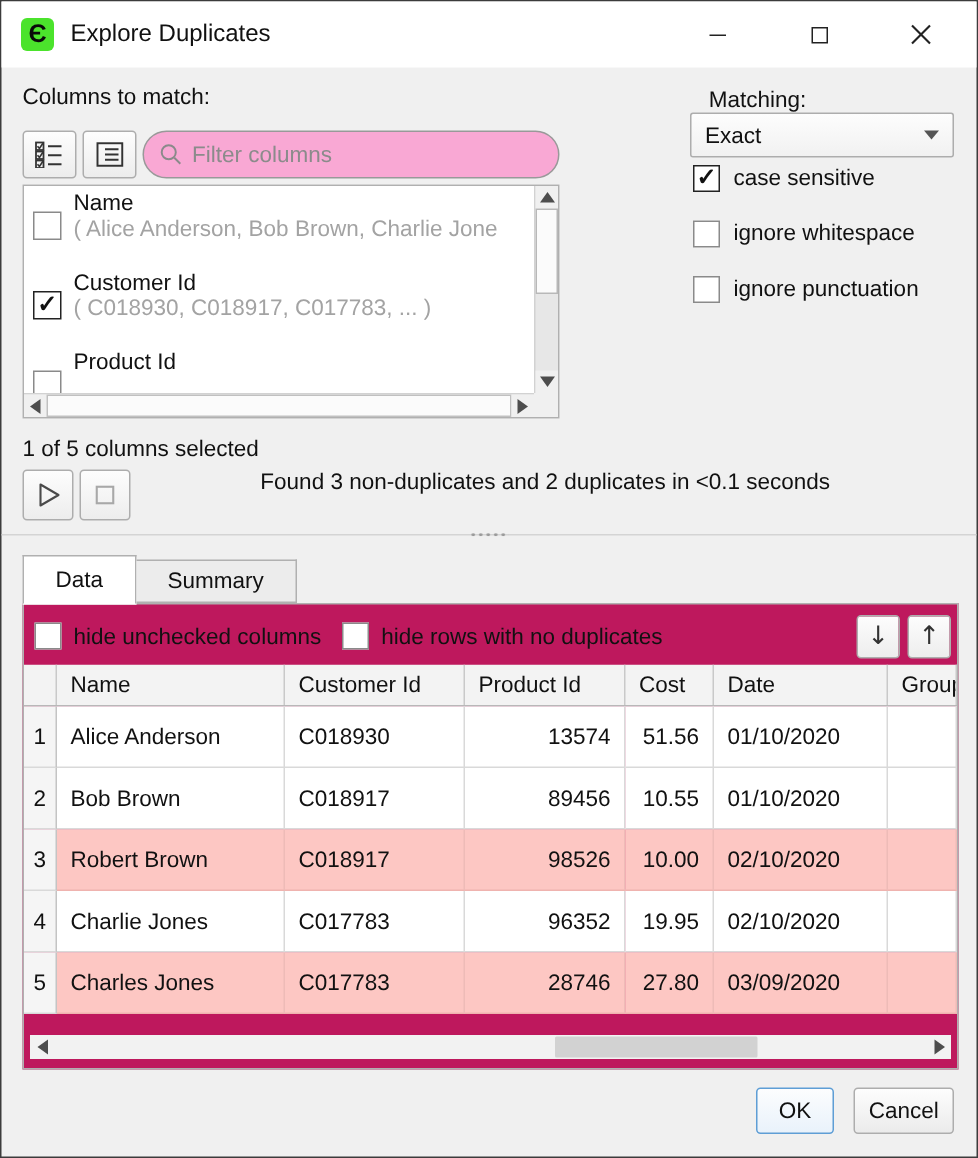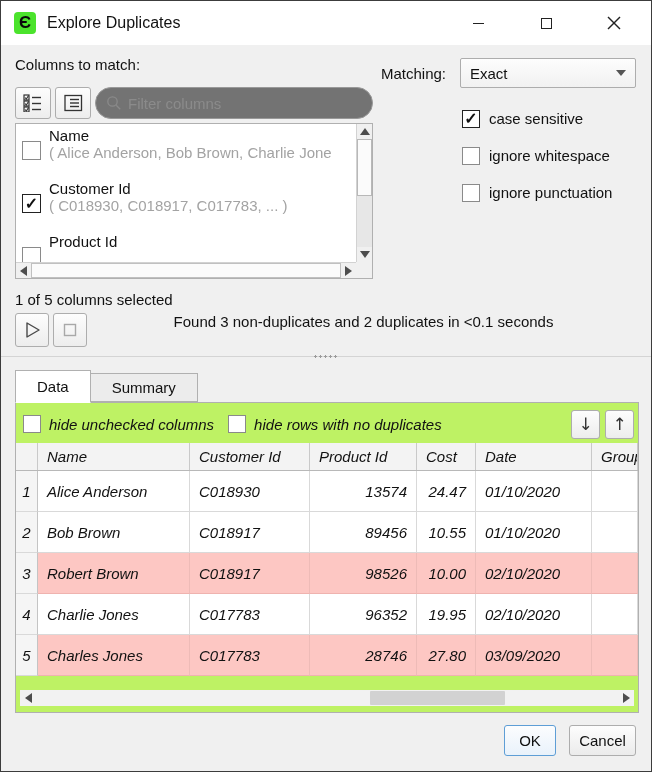--- a/index.html
+++ b/index.html
@@ -14,21 +14,21 @@
   .caption-buttons { margin-left:auto; display:flex; align-items:center; gap:38px; padding-right:22px; height:100%; }
   .cap-btn { width:30px; height:100%; display:flex; align-items:center; justify-content:center; }
   .min-glyph { width:11px; border-top:1px solid #222; }
   .max-glyph { width:11px; height:11px; border:1px solid #222; }
 
   
   .top-section { position:relative; height:311px; flex:none; }
   .section-label { position:absolute; left:14px; top:11px; }
   .filter-row { position:absolute; left:14px; top:42px; width:358px; display:flex; gap:4px; }
   .tool-btn { width:36px; height:32px; background:linear-gradient(#fdfdfd,#ededed); border:1px solid #adadad; border-radius:3px; display:flex; align-items:center; justify-content:center; }
-  .filter-input-wrap { flex:1; height:32px; border:1px solid #999; border-radius:16px; background:#737373; display:flex; align-items:center; padding:0 10px; }
+  .filter-input-wrap { flex:1; height:32px; border:1px solid #999; border-radius:16px; background:#f9a8d4; display:flex; align-items:center; padding:0 10px; }
   .filter-input-wrap input { border:none; outline:none; flex:1; font-family:"Liberation Sans",sans-serif; font-size:15px; margin-left:6px; background:transparent; }
   .filter-input-wrap input::placeholder { color:#8b8b8b; }
 
   .list-box { position:absolute; left:14px; top:78px; width:358px; height:156px; background:#fff; border:1px solid #b0b0b0; overflow:hidden; }
   .list-items { position:absolute; left:0; top:0; right:16px; bottom:16px; overflow:hidden; }
   .list-item { height:53px; padding:3px 0 0 6px; display:flex; }
   .cb { width:19px; height:19px; background:#fff; border:1px solid #8a8a8a; flex:none; font-weight:bold; font-size:16px; line-height:17px; text-align:center; color:#111; }
   .cb.checked { border-color:#222; }
   .list-item .cb { margin-top:14px; }
   .item-text { margin-left:8px; overflow:hidden; }
@@ -51,36 +51,36 @@
   .tri-right { width:0;height:0;border-top:5px solid transparent;border-bottom:5px solid transparent;border-left:7px solid #4d4d4d; }
 
   .status-text { position:absolute; left:14px; top:246px; }
   .run-row { position:absolute; left:14px; top:268px; right:15px; display:flex; align-items:flex-start; }
   .run-btn { width:34px; height:34px; background:linear-gradient(#fdfdfd,#ededed); border:1px solid #adadad; border-radius:3px; display:flex; align-items:center; justify-content:center; margin-right:4px; }
   .result-text { flex:1; text-align:center; }
   .splitter { position:absolute; left:0; right:0; top:311px; border-top:1px solid #d4d4d4; }
   .splitter-handle { position:absolute; left:50%; top:-2px; width:26px; height:3px; margin-left:-13px;
      background-image:radial-gradient(circle, #9a9a9a 1px, transparent 1.2px); background-size:5px 3px; }
 
-  .matching-row { position:absolute; left:380px; top:13px; right:15px; display:flex; align-items:center; }
+  .matching-row { position:absolute; left:380px; top:13px; right:15px; display:flex; align-items:center;flex-direction:column; }
   .matching-row .lbl { margin-right:7px; }
   .combo { width:176px; height:30px; margin-left:auto; background:linear-gradient(#fdfdfd,#f1f1f1); border:1px solid #adadad; border-radius:2px; display:flex; align-items:center; padding:0 9px; }
   .combo .tri-down { margin-left:auto; border-left-width:5px; border-right-width:5px; border-top-width:6px; border-top-color:#555; }
   .match-options { position:absolute; left:461px; top:64px; }
   .match-option { display:flex; align-items:center; height:19px; margin-bottom:18px; }
   .match-option .cb { width:18px; height:18px; line-height:16px; }
   .match-option .opt-label { margin-left:9px; white-space:nowrap; }
 
   
   .tabwidget { flex:none; padding:13px 12px 0 14px; height:357px; }
   .tabbar { display:flex; align-items:flex-end; height:33px; position:relative; z-index:2; }
   .tab { height:29px; padding:0 21px; background:#ececec; border:1px solid #b0b0b0; border-left:none; display:flex; align-items:center; }
   .tab:first-child { border-left:1px solid #b0b0b0; }
   .tab.active { height:33px; background:#fff; border-bottom:1px solid #fff; border-left:1px solid #b0b0b0; margin-bottom:-1px; }
-  .pane { position:relative; height:311px; background:#bef264; border:1px solid #b0b0b0; margin-top:0; z-index:1;font-style:italic; }
+  .pane { position:relative; height:311px; background:#be185d; border:1px solid #b0b0b0; margin-top:0; z-index:1; }
 
   .options-row { position:absolute; left:5px; right:4px; top:4px; height:34px; display:flex; align-items:center; }
   .options-row .cb { width:18px; height:18px; line-height:16px; margin-left:2px; }
   .opt-text { margin-left:8px; white-space:nowrap; }
   .options-row .second { margin-left:14px; }
   .arrow-btns { margin-left:auto; display:flex; gap:5px; }
   .arrow-btn { width:29px; height:29px; background:linear-gradient(#fdfdfd,#ededed); border:1px solid #adadad; border-radius:3px; display:flex; align-items:center; justify-content:center; font-family:"DejaVu Sans",sans-serif; font-size:17px; color:#333; }
 
   .grid { position:absolute; left:0; right:0; top:40px; overflow:hidden; }
   .grow { display:grid; grid-template-columns:22px 152px 120px 107px 59px 116px minmax(30px,1fr); }
@@ -289,21 +289,21 @@
             <div class="hc">Cost</div>
             <div class="hc">Date</div>
             <div class="hc">Group</div>
           </div>
         <div id="table-body">
             <div class="grow dr">
               <div class="dc num">1</div>
               <div class="dc">Alice Anderson</div>
               <div class="dc">C018930</div>
               <div class="dc right">13574</div>
-              <div class="dc right">24.47</div>
+              <div class="dc right">51.56</div>
               <div class="dc">01/10/2020</div>
               <div class="dc"></div>
             </div>
             <div class="grow dr">
               <div class="dc num">2</div>
               <div class="dc">Bob Brown</div>
               <div class="dc">C018917</div>
               <div class="dc right">89456</div>
               <div class="dc right">10.55</div>
               <div class="dc">01/10/2020</div>

